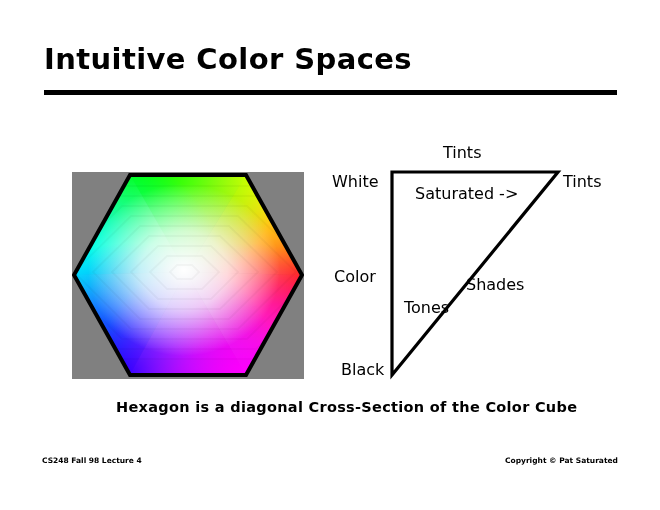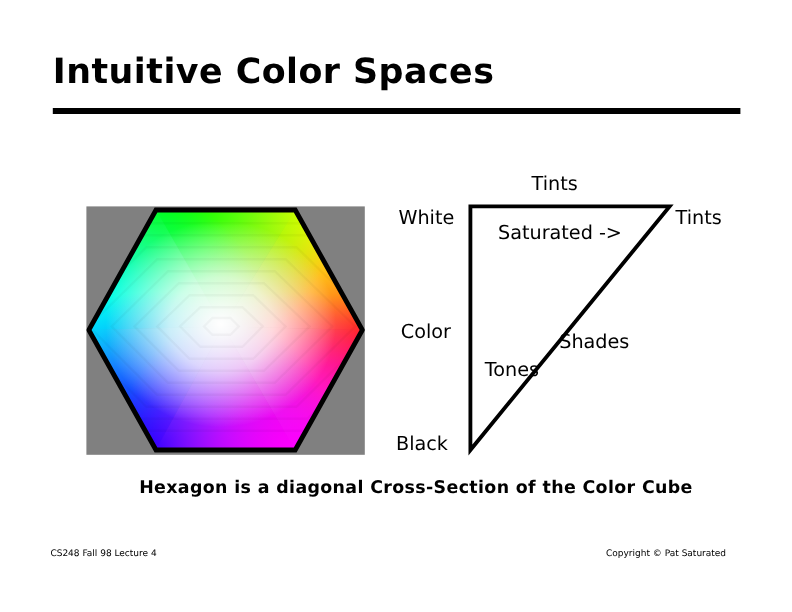--- a/index.html
+++ b/index.html
@@ -86,40 +86,40 @@
     white-space: nowrap;
     line-height: 1;
   }
   #lbl-tints     { left: 113px; top: 7px; }
   #lbl-white     { left: 2px;   top: 36px; text-align: right; }
   #lbl-color     { left: 233px; top: 36px; }
   #lbl-saturated { left: 85px;  top: 48px; }
   #lbl-tones     { left: 74px;  top: 118px; margin-top: 44px; }
   #lbl-grays     { left: 4px;   top: 131px; }
   #lbl-shades    { left: 136px; top: 139px; }
-  #lbl-black     { left: 0;   top: 224px; }
+  #lbl-black     { left: 11px;   top: 224px; }
 
   
   #caption {
     position: absolute;
     left: 68px;
     top: 399px;
     font-size: 14.5px;
     font-weight: bold;
     letter-spacing: 0.3px;
     color: #000000;
     white-space: nowrap;
     margin-left: 48px;
   }
 
   
   .footer-text {
     position: absolute;
     font-size: 7.5px;
-    font-weight: normal;
+    font-weight: bold;
     color: #000000;
     white-space: nowrap;
   }
   #footer-left  { left: 42px;  top: 456px; }
   #footer-right { left: 505px; top: 456px; }
 </style>
 </head>
 <body>
 
 <div id="slide">

